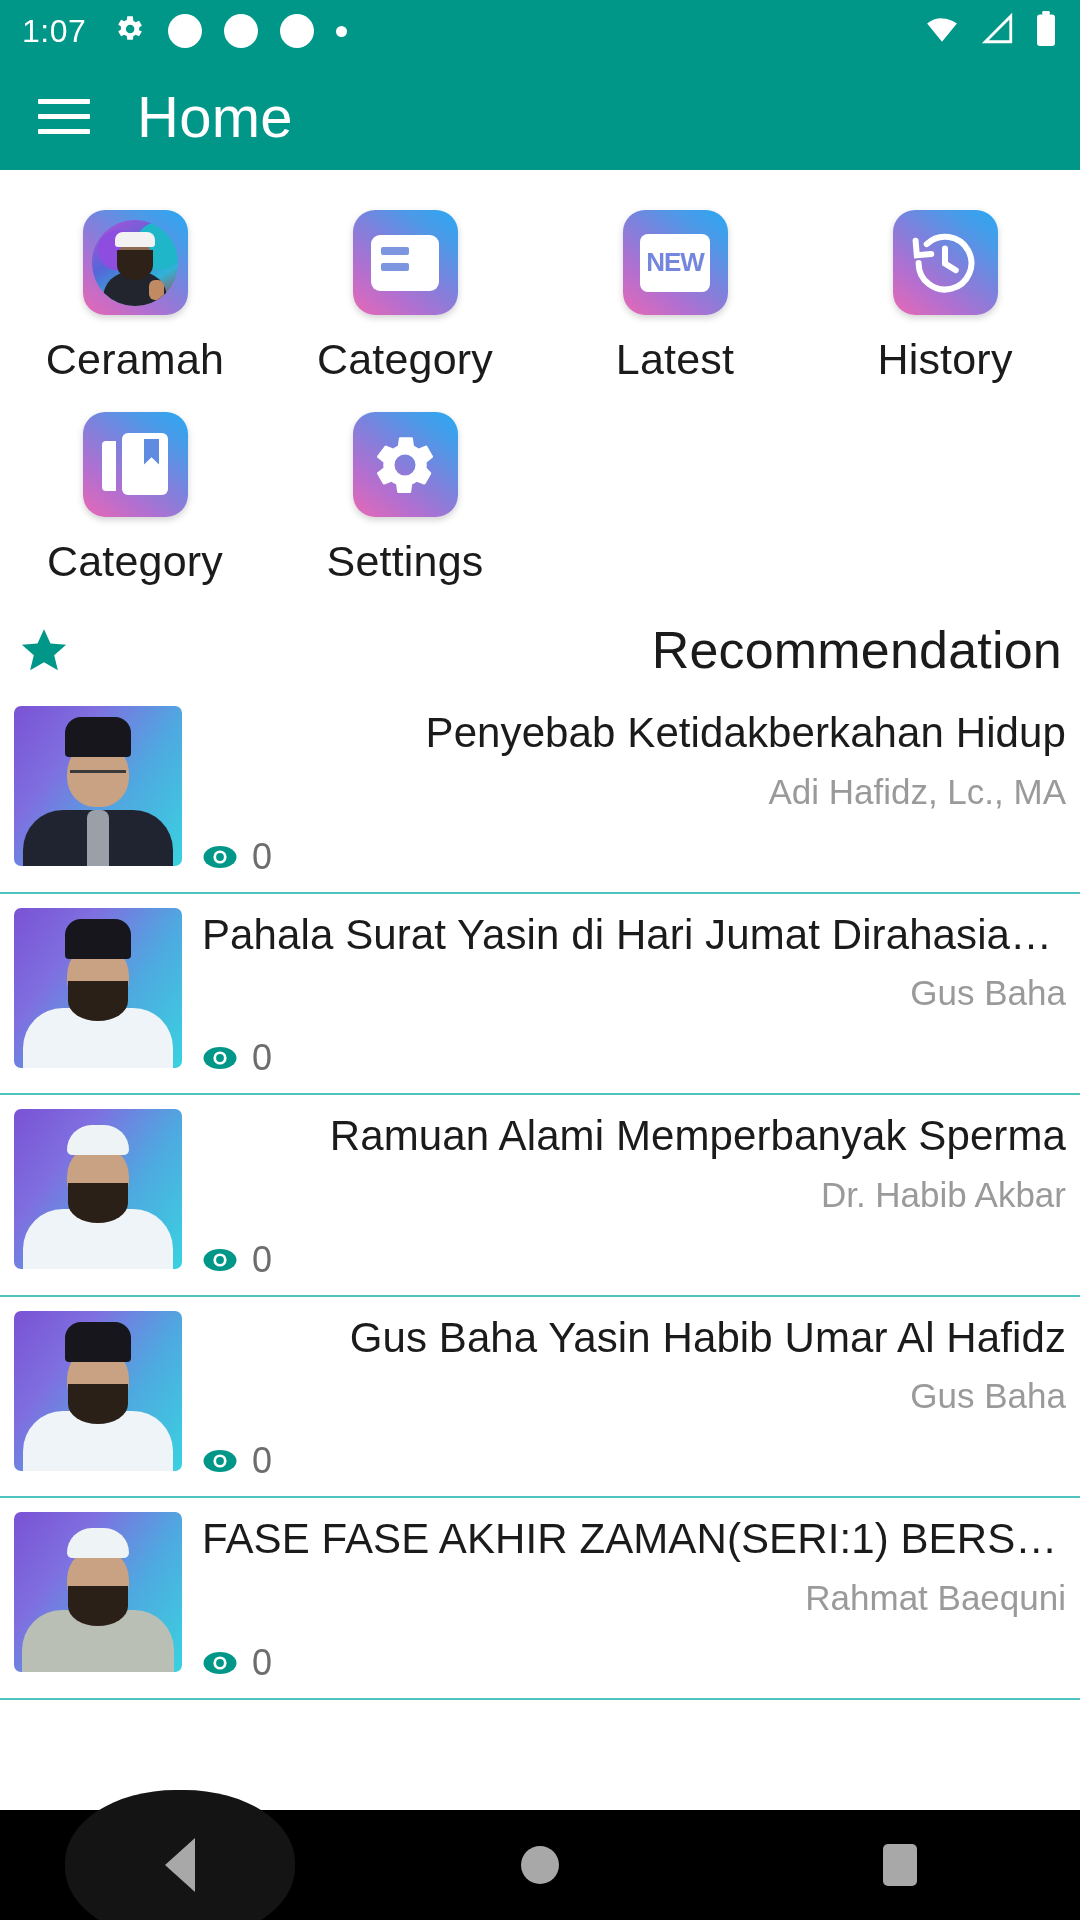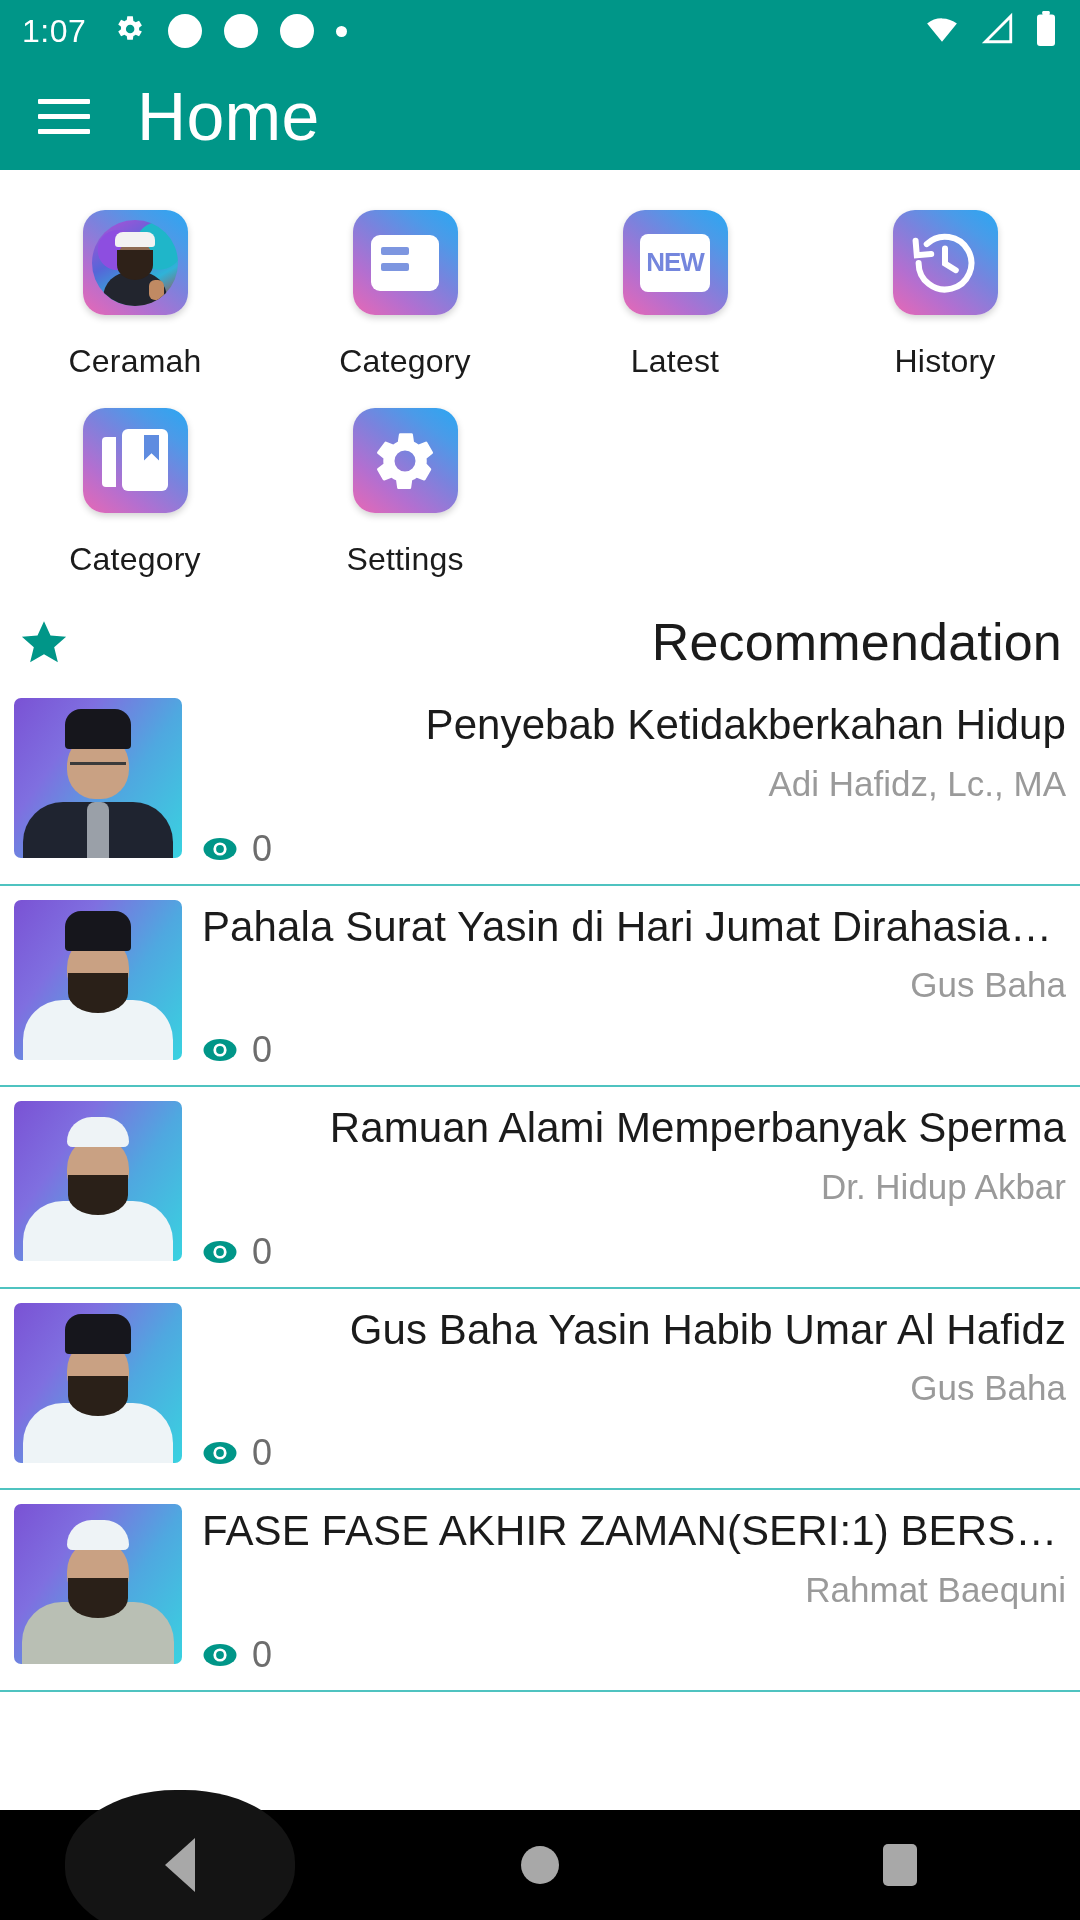--- a/index.html
+++ b/index.html
@@ -25,21 +25,21 @@
   .sb-right-icons{ display:flex; align-items:center; gap:17px; }
 
   
   .appbar{
     height:108px; background:#009688;
     display:flex; align-items:center; padding:0 38px;
   }
   .hamburger{ width:52px; display:flex; flex-direction:column; gap:10px; cursor:pointer; }
   .hamburger span{ display:block; height:5px; background:#fff; border-radius:1px; }
   .appbar-title{
-    color:#ffffff; font-size:68px; font-weight:400;
+    color:#ffffff; font-size:58px; font-weight:400;
     margin-left:47px; letter-spacing:.3px;
   }
 
   
   .grid{
     padding:22px 0 6px 0;
     display:flex; flex-wrap:wrap;
   }
   .grid-cell{
     width:25%;
@@ -48,21 +48,21 @@
     cursor:pointer;
   }
   .tile{
     width:105px; height:105px; border-radius:22px;
     background:linear-gradient(38deg,#e868b4 0%,#b36fd0 28%,#7b82dd 55%,#4c9ae8 78%,#2aa7f2 100%);
     box-shadow:0 3px 7px rgba(0,0,0,.18);
     display:flex; align-items:center; justify-content:center;
     position:relative; overflow:hidden;
   }
   .tile-label{
-    margin-top:28px; font-size:32px; color:#1b1b1b; font-weight:400;
+    margin-top:20px; font-size:43px; color:#1b1b1b; font-weight:400;
     letter-spacing:.2px; white-space:nowrap;
   }
 
   
   .avatar-circle{
     width:86px; height:86px; border-radius:50%;
     background:
       radial-gradient(circle at 30% 35%, #8d4ee0 0 24%, transparent 25%),
       radial-gradient(circle at 78% 30%, #1fb6c9 0 26%, transparent 27%),
       linear-gradient(150deg,#b84fd8 0%,#5566d8 40%,#2fb3d8 70%,#c0392b 100%);
@@ -385,21 +385,21 @@
 
   <div class="row">
     <div class="thumb">
       <span class="th-body-white"></span>
       <span class="th-head"></span>
       <span class="th-cap-white"></span>
       <span class="th-beard"></span>
     </div>
     <div class="row-text">
       <div class="row-title">Ramuan Alami Memperbanyak Sperma</div>
-      <div class="row-sub">Dr. Hidup Akbar</div>
+      <div class="row-sub">Dr. Habib Akbar</div>
       <div class="row-meta">
         <svg class="eye" viewBox="0 0 24 24">
           <ellipse cx="12" cy="12" rx="11" ry="7.4" fill="#009688"></ellipse>
           <circle cx="12" cy="12" r="4.4" fill="#ffffff"></circle>
           <circle cx="12" cy="12" r="2.6" fill="#009688"></circle>
         </svg>
         <span class="views">0</span>
       </div>
     </div>
   </div>

